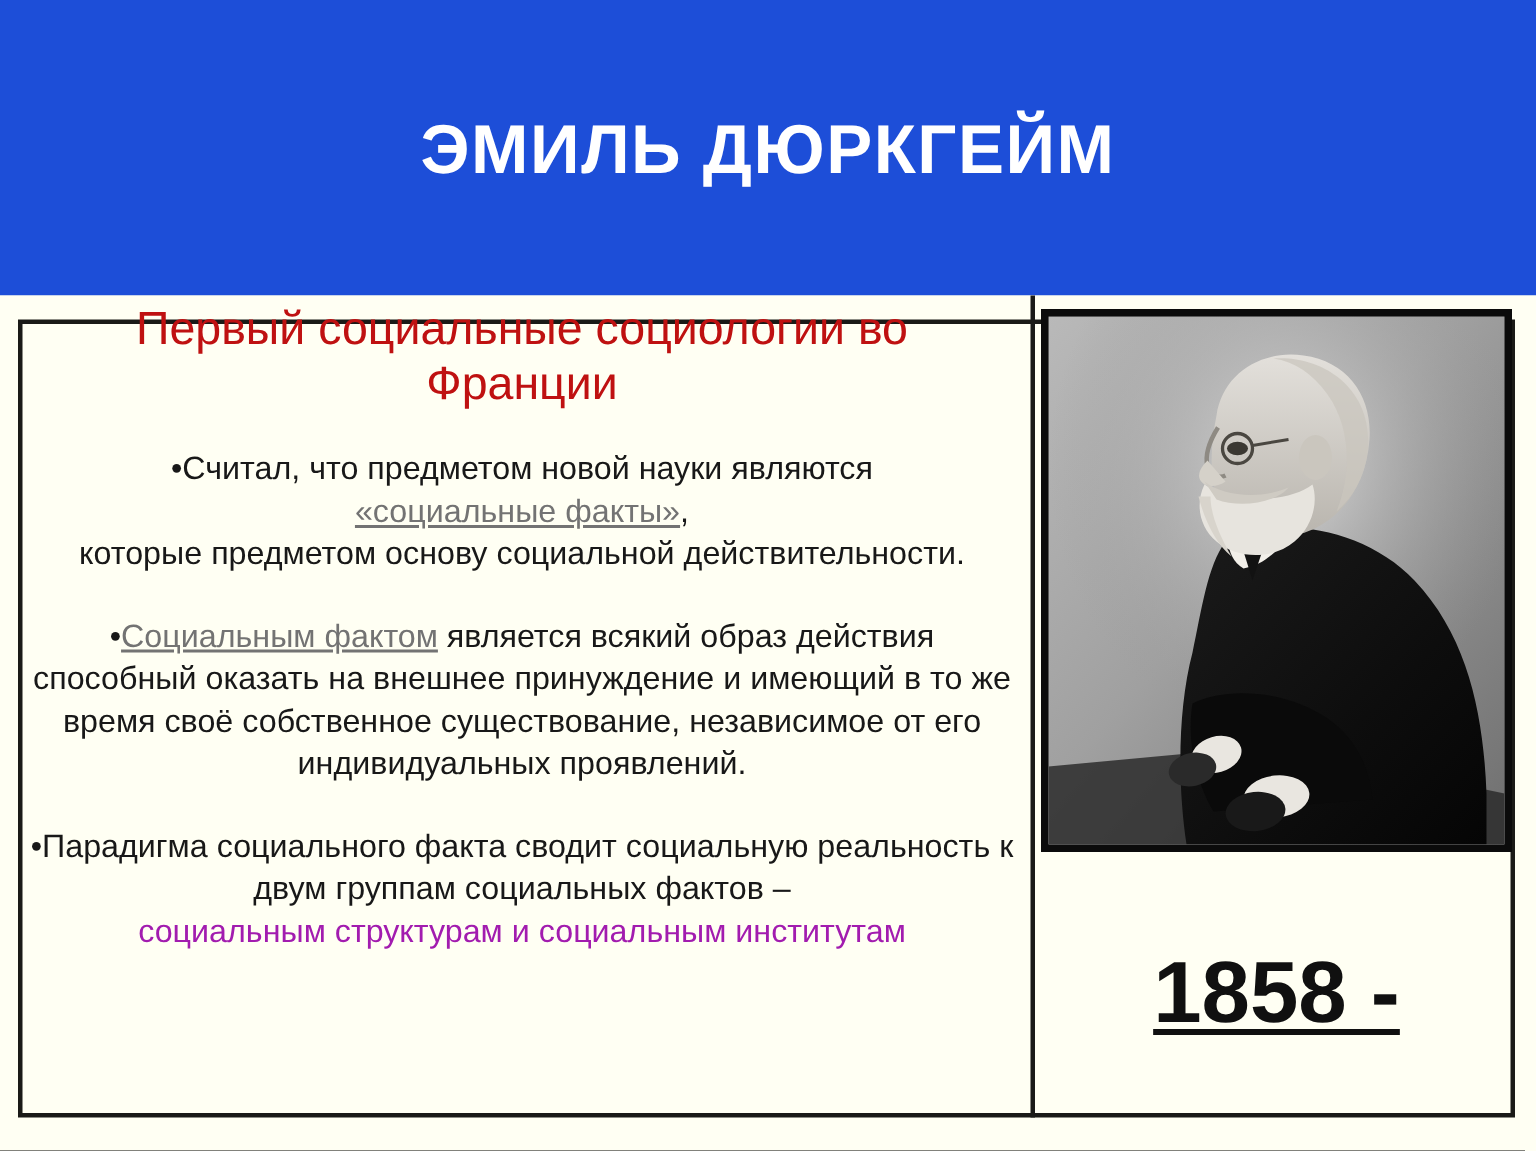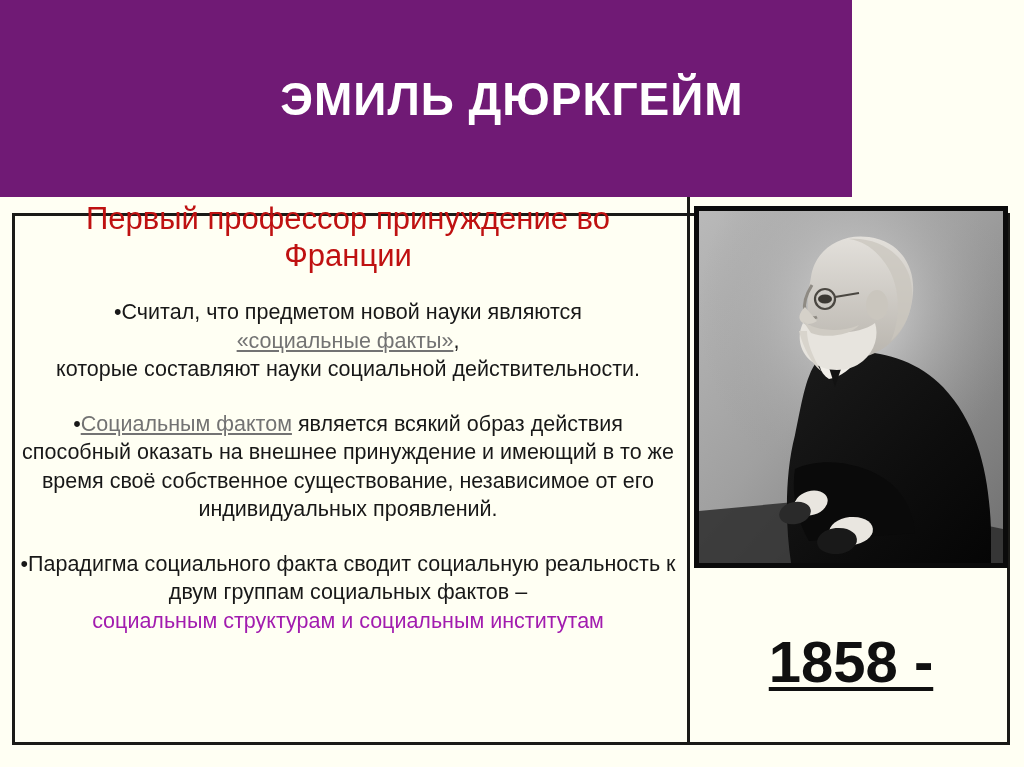--- a/index.html
+++ b/index.html
@@ -15,23 +15,23 @@
     overflow: hidden;
     background: #fffff3;
     font-family: "Liberation Sans", sans-serif;
   }
 
   
   .title-band {
     position: absolute;
     left: 0;
     top: 0;
-    width: 852px;
+    width: 1024px;
     height: 197px;
-    background: #701a75;
+    background: #1d4ed8;
     overflow: hidden;
     text-decoration: underline;
   }
   .slide-title {
     position: absolute;
     left: 0;
     top: 72px;
     width: 1024px;
     text-align: center;
     color: #ffffff;
@@ -150,26 +150,26 @@
   </div>
 
   <div class="body-region">
     <div class="content-box"></div>
   </div>
 
   <div class="column-divider"></div>
 
   <div class="text-col">
 
-    <div class="heading">Первый профессор принуждение во Франции</div>
+    <div class="heading">Первый социальные социологии во Франции</div>
 
     <p class="para">
       <span class="bullet">•</span><span>Считал, что предметом новой науки являются</span><br>
       <span class="hl">«социальные факты»</span><span>,</span><br>
-      <span>которые составляют науки социальной действительности.</span>
+      <span>которые предметом основу социальной действительности.</span>
     </p>
 
     <p class="para">
       <span class="bullet">•</span><span class="hl">Социальным фактом</span><span> является всякий образ действия способный оказать на внешнее принуждение и имеющий в то же время своё собственное существование, независимое от его индивидуальных проявлений.</span>
     </p>
 
     <p class="para">
       <span class="bullet">•</span><span>Парадигма социального факта сводит социальную реальность к двум группам социальных фактов –</span><br>
       <span class="redline">социальным структурам и социальным институтам</span>
     </p>

